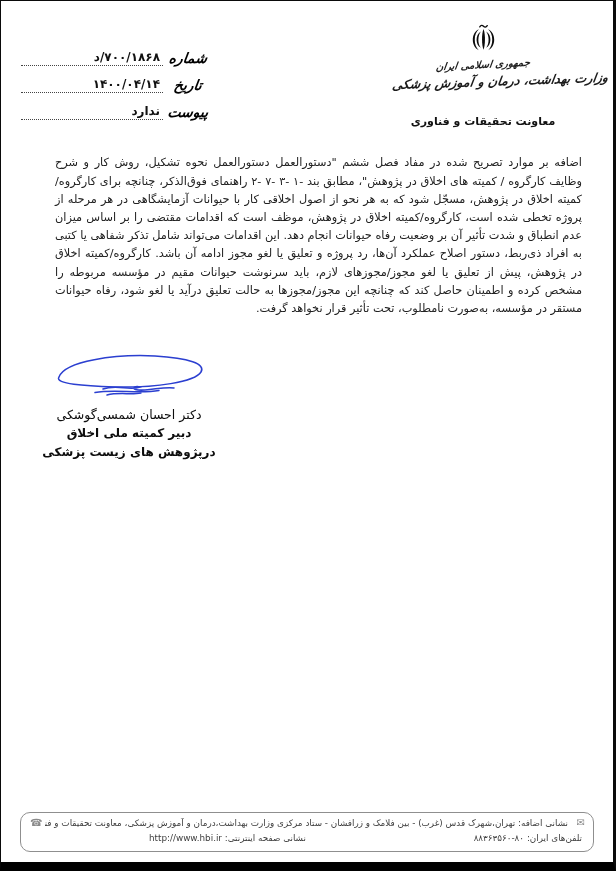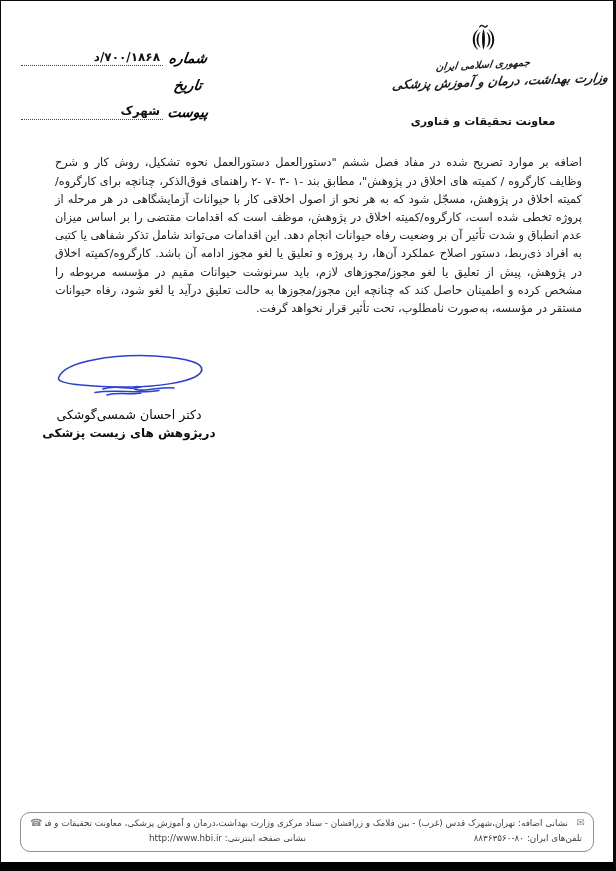--- a/index.html
+++ b/index.html
@@ -65,25 +65,28 @@
 
   <div class="ref-block">
     <div class="ref-row">
       <span class="ref-label">شماره</span>
       <span class="ref-line">
         <span class="ref-value num-ltr">د/۷۰۰/۱۸۶۸</span>
       </span>
     </div>
     <div class="ref-row">
       <span class="ref-label">تاریخ</span>
+      <span class="ref-line">
+        <span class="ref-value num-ltr">۱۴۰۰/۰۴/۱۴</span>
+      </span>
     </div>
     <div class="ref-row">
       <span class="ref-label">پیوست</span>
       <span class="ref-line">
-        <span class="ref-value" dir="rtl">شهرک</span>
+        <span class="ref-value" dir="rtl">ندارد</span>
       </span>
     </div>
   </div>
 
   <div class="org-block">
     <svg class="emblem" viewBox="0 0 60 72" aria-hidden="true">
       <g fill="#0b0b0b">
         <path d="M30 13 C33 21 33.5 30 33.5 38 C33.5 50 32 57 30 63 C28 57 26.5 50 26.5 38 C26.5 30 27 21 30 13 Z"></path>
         <path d="M36 19 C44 28 44.5 48 36.5 58 C49 52 51 27 36 19 Z"></path>
         <path d="M41 14 C54 25 54.5 51 41.5 64 C60 56 61 23 41 14 Z"></path>
@@ -102,20 +105,21 @@
   <div class="sig-block">
     <svg class="sig-svg" viewBox="0 0 172 54" aria-hidden="true">
       <g stroke="#2b3fd0" stroke-width="1.5" class="ink">
         <path d="M16 26 C22 10 72 3 112 5 C146 7 163 13 158 21 C152 31 112 37 72 36 C42 35 11 33 16 26"></path>
         <path d="M60 38 C74 33 86 40 97 36 C90 34 86 40 102 39 C114 38 122 36 131 37"></path>
         <path d="M52 41.5 C72 38 96 43 116 39.5"></path>
         <path d="M64 44 C76 41 88 44 98 42"></path>
       </g>
     </svg>
     <div class="sig-name">دکتر احسان شمسی‌گوشکی</div>
+    <div class="sig-title">دبیر کمیته ملی اخلاق</div>
     <div class="sig-title">درپژوهش های زیست پزشکی</div>
   </div>
 
   <div class="footer-box">
     <span class="footer-icon mail-pos">✉</span>
     <span class="footer-icon phone-pos">☎</span>
     <div class="footer-line1">
       <span class="lbl">نشانی اضافه:</span>
       <span>تهران،شهرک قدس (غرب) - بین فلامک و زرافشان - ستاد مرکزی وزارت بهداشت،درمان و آموزش پزشکی، معاونت تحقیقات و فناوری ، بلوک A ، طبقه ۱۵ .</span>
     </div>

